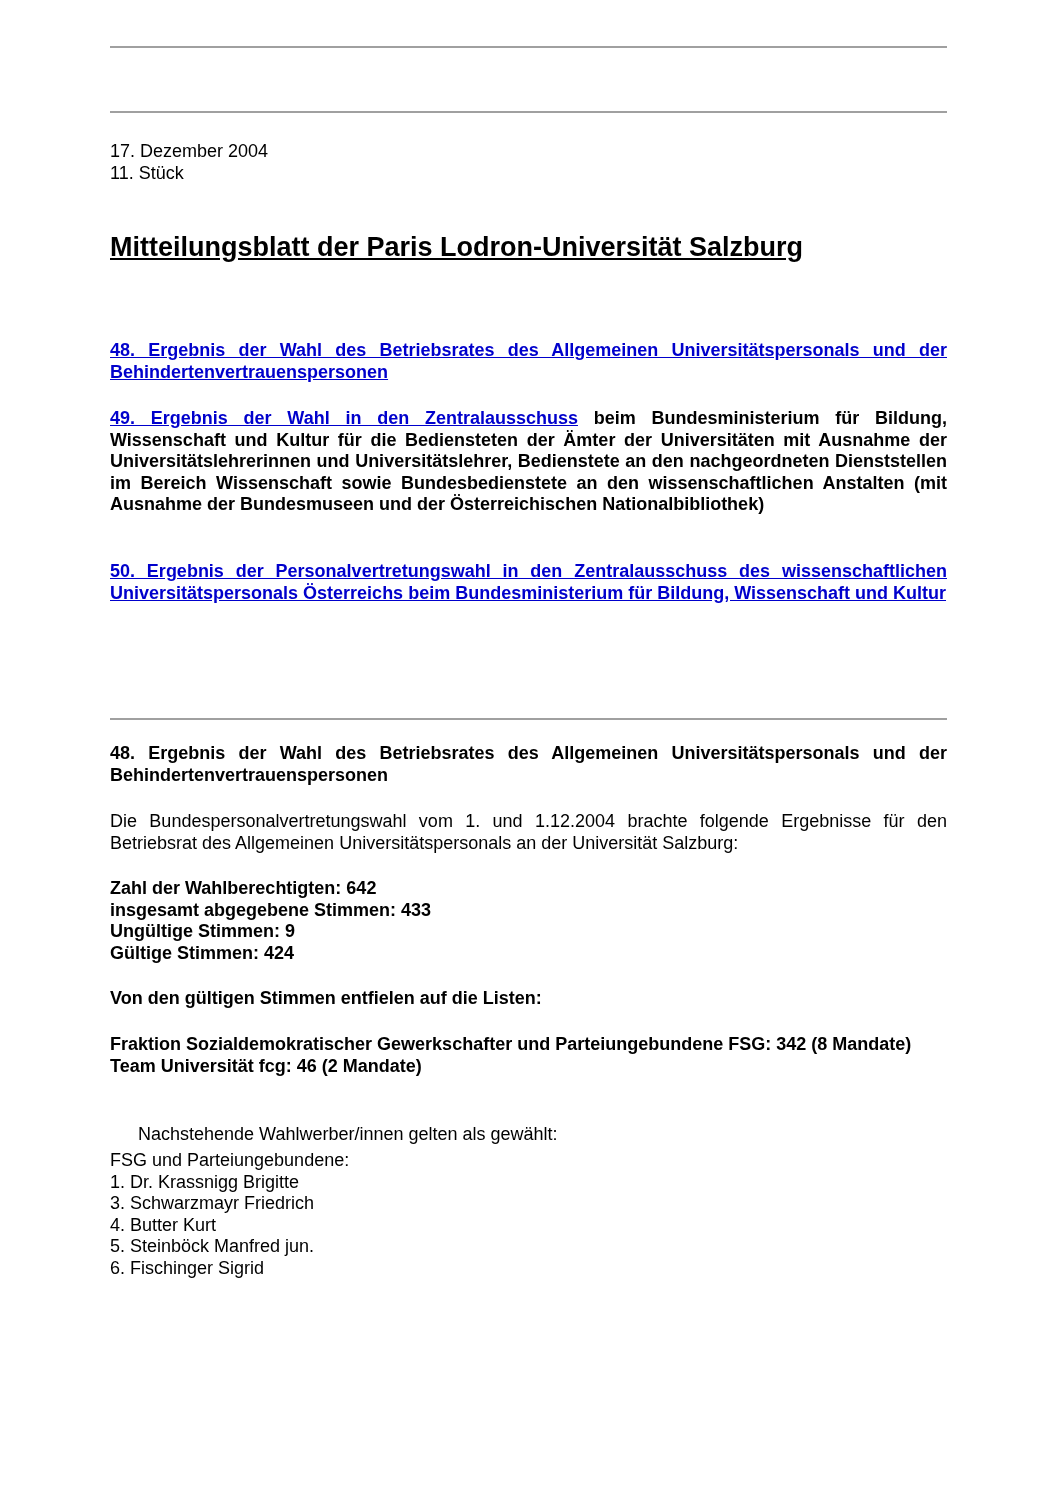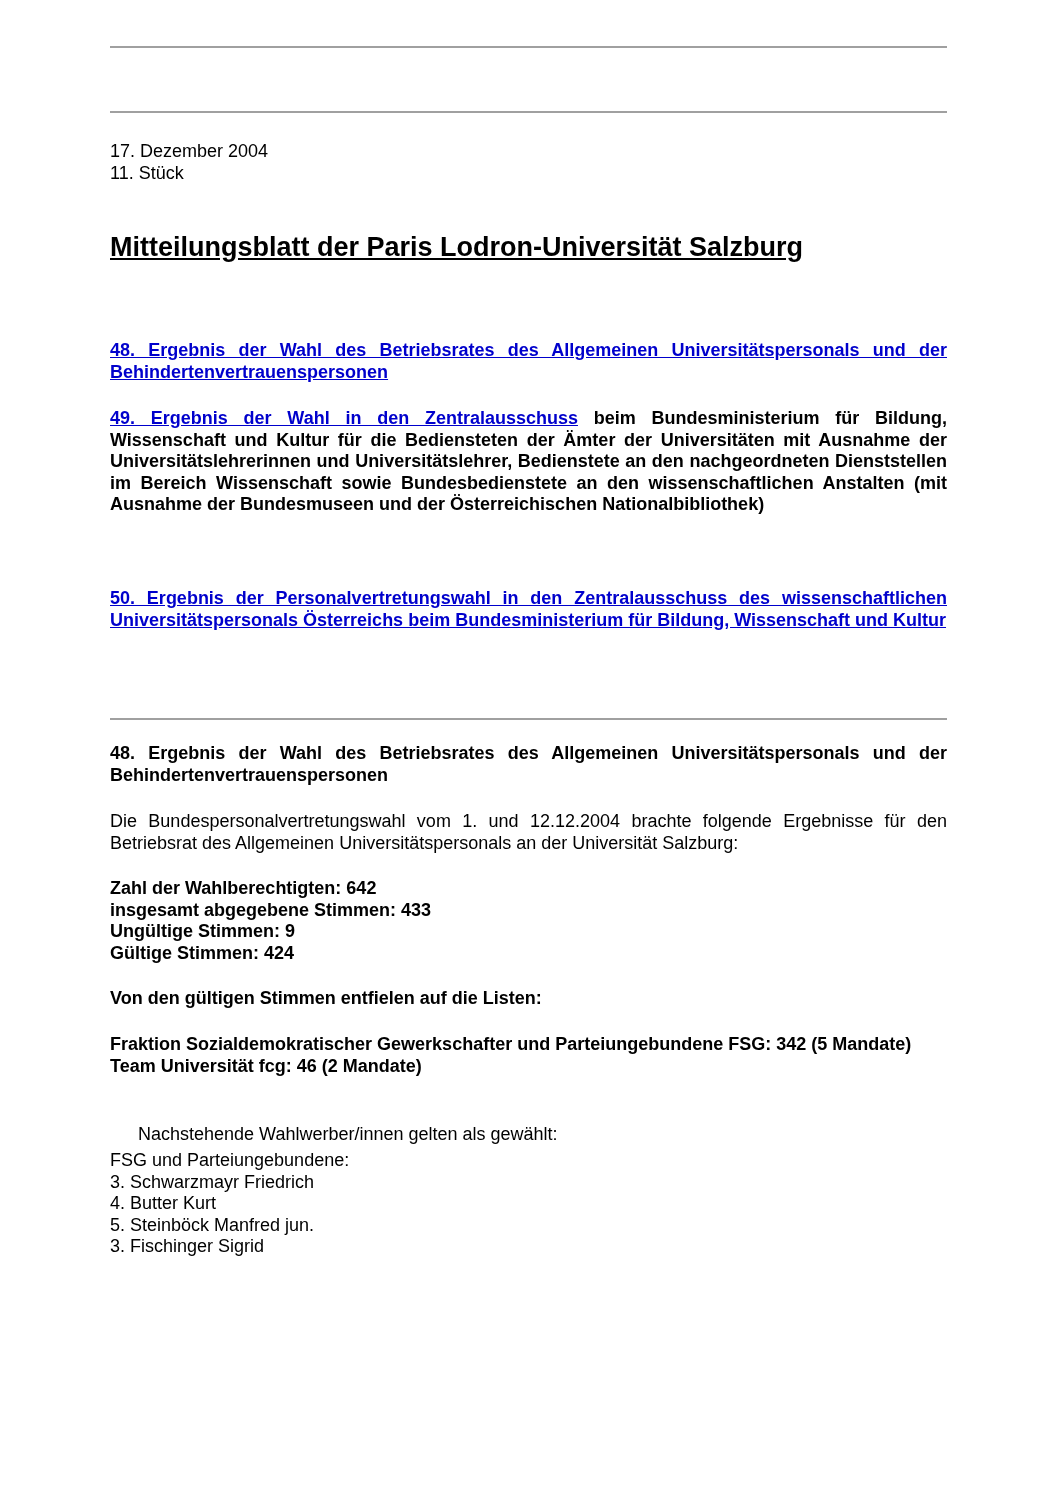--- a/index.html
+++ b/index.html
@@ -29,45 +29,46 @@
 <div class="blk title" style="top:231px;text-decoration:underline;">Mitteilungsblatt der Paris Lodron-Universität Salzburg</div>
 
 <div class="blk txt b j" style="top:340px;">
   <a class="link" href="#s48">48. Ergebnis der Wahl des Betriebsrates des Allgemeinen Universitätspersonals und der Behindertenvertrauenspersonen</a>
 </div>
 
 <div class="blk txt b j" style="top:408px;">
   <a class="link" href="#s49">49. Ergebnis der Wahl in den Zentralausschuss</a><span> beim Bundesministerium für Bildung, Wissenschaft und Kultur für die Bediensteten der Ämter der Universitäten mit Ausnahme der Universitätslehrerinnen und Universitätslehrer, Bedienstete an den nachgeordneten Dienststellen im Bereich Wissenschaft sowie Bundesbedienstete an den wissenschaftlichen Anstalten (mit Ausnahme der Bundesmuseen und der Österreichischen Nationalbibliothek)</span>
 </div>
 
-<div class="blk txt b j" style="top:561px;margin-top:27px;">
+<div class="blk txt b j" style="top:561px;">
   <a class="link" href="#s50">50. Ergebnis der Personalvertretungswahl in den Zentralausschuss des wissenschaftlichen Universitätspersonals Österreichs beim Bundesministerium für Bildung, Wissenschaft und Kultur</a>
 </div>
 
 <div class="rule" style="top:718px;"></div>
 
 <div class="blk txt b j" style="top:743px;" id="s48">48. Ergebnis der Wahl des Betriebsrates des Allgemeinen Universitätspersonals und der Behindertenvertrauenspersonen</div>
 
-<div class="blk txt j" style="top:811px;">Die Bundespersonalvertretungswahl vom 1. und 12.12.2004 brachte folgende Ergebnisse für den Betriebsrat des Allgemeinen Universitätspersonals an der Universität Salzburg:</div>
+<div class="blk txt j" style="top:811px;">Die Bundespersonalvertretungswahl vom 1. und 1.12.2004 brachte folgende Ergebnisse für den Betriebsrat des Allgemeinen Universitätspersonals an der Universität Salzburg:</div>
 
 <div class="blk txt b" style="top:878px;">
   <div>Zahl der Wahlberechtigten: 642</div>
   <div>insgesamt abgegebene Stimmen: 433</div>
   <div>Ungültige Stimmen: 9</div>
   <div>Gültige Stimmen: 424</div>
 </div>
 
 <div class="blk txt b" style="top:988px;">Von den gültigen Stimmen entfielen auf die Listen:</div>
 
 <div class="blk txt b j" style="top:1034px;">
-  <div>Fraktion Sozialdemokratischer Gewerkschafter und Parteiungebundene FSG: 342 (5 Mandate)</div>
+  <div>Fraktion Sozialdemokratischer Gewerkschafter und Parteiungebundene FSG: 342 (8 Mandate)</div>
   <div>Team Universität fcg: 46 (2 Mandate)</div>
 </div>
 
 <div class="blk txt" style="top:1124px;margin-left:28px;">Nachstehende Wahlwerber/innen gelten als gewählt:</div>
 
 <div class="blk txt" style="top:1150px;">
   <div>FSG und Parteiungebundene:</div>
+  <div>1. Dr. Krassnigg Brigitte</div>
   <div>3. Schwarzmayr Friedrich</div>
   <div>4. Butter Kurt</div>
   <div>5. Steinböck Manfred jun.</div>
-  <div>3. Fischinger Sigrid</div>
+  <div>6. Fischinger Sigrid</div>
 </div>
 
 </body></html>

